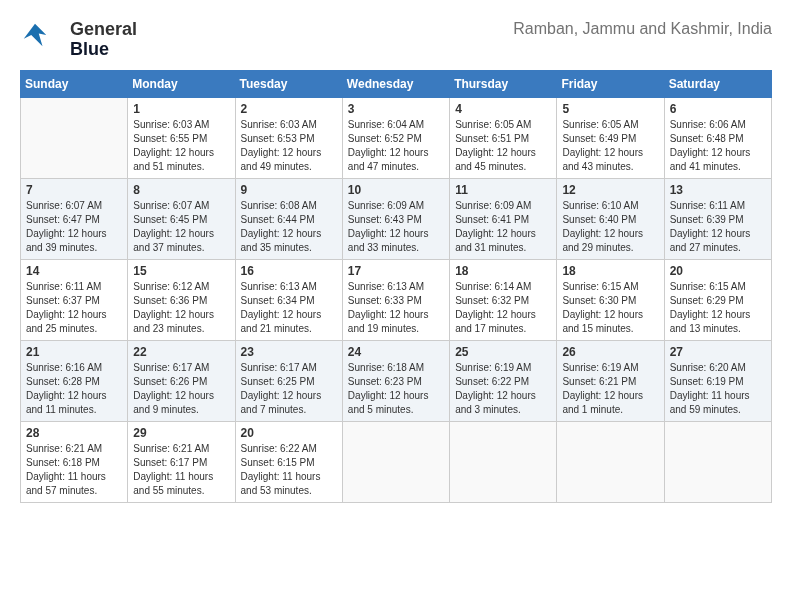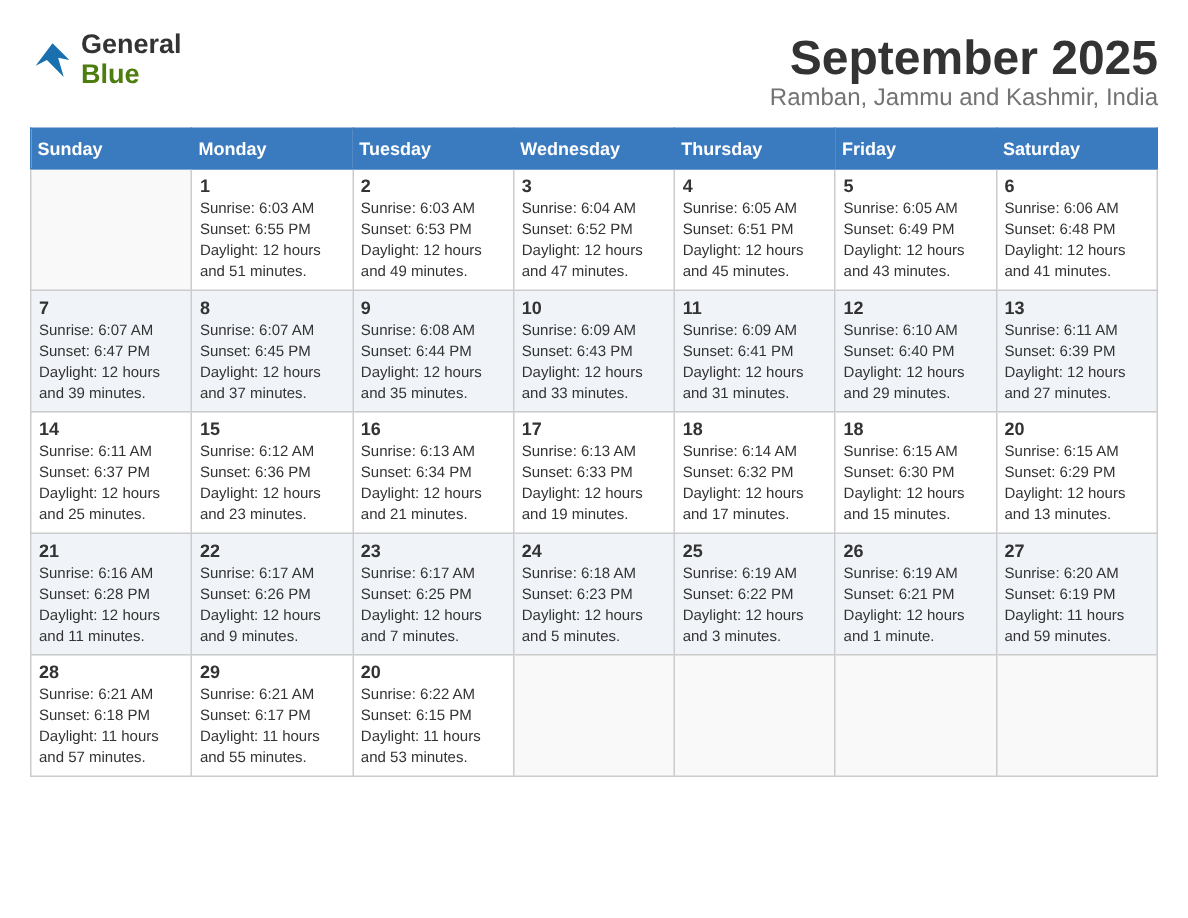--- a/index.html
+++ b/index.html
@@ -11,30 +11,29 @@
       padding: 20px;
     }
     .header {
       display: flex;
       justify-content: space-between;
       align-items: flex-start;
       margin-bottom: 10px;
     }
     .logo {
       display: flex;
-      align-items: center;
-      gap: 4px;
+      gap: 20px;
     }
     .logo-text {
       font-size: 18px;
       font-weight: bold;
       color: #333;
       line-height: 1.1;
     }
-    .logo-text .blue { color: #4d7c0f; }
+    .logo-text .blue { color: #0f172a; }
     .logo-bird {
       width: 30px;
       height: 30px;
     }
     .title-block {
       text-align: right;
     }
     .title-block h1 {
       font-size: 32px;
       font-weight: bold;
@@ -92,21 +91,20 @@
   <div class="logo">
     <svg class="logo-bird" viewBox="0 0 40 40">
       <polygon points="20,5 35,20 25,18 30,35 15,20 5,25" fill="#1a6faf"></polygon>
     </svg>
     <div class="logo-text">
       <span>General</span><br>
       <span class="blue">Blue</span>
     </div>
   </div>
   <div class="title-block">
-    <h1>September 2025</h1>
     <h2>Ramban, Jammu and Kashmir, India</h2>
   </div>
 </div>
 
 <table class="calendar">
   <thead>
     <tr>
     <th>Sunday</th>
         <th>Monday</th>
         <th>Tuesday</th>

